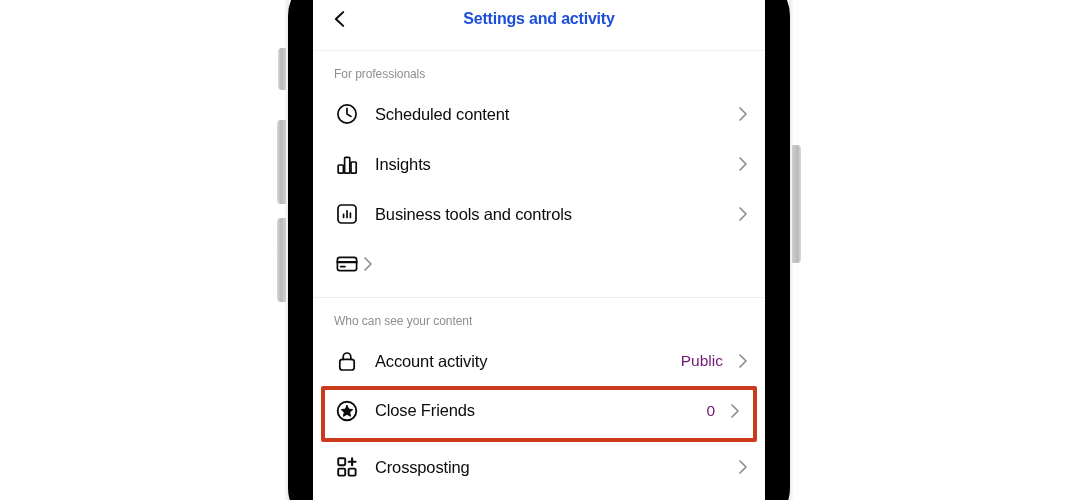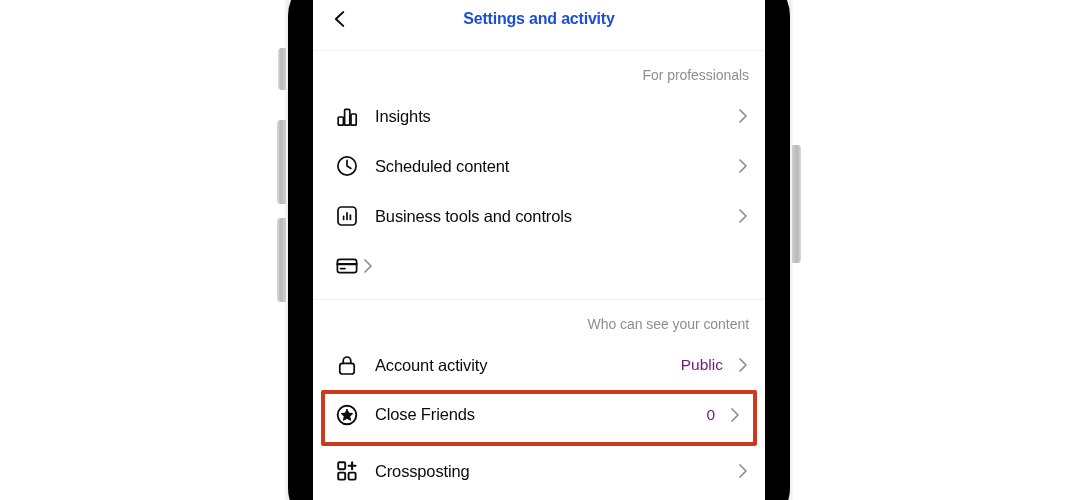--- a/index.html
+++ b/index.html
@@ -118,25 +118,24 @@
     top: 20px;
     text-align: center;
     font-size: 16px;
     font-weight: bold;
     color: #1d4ed8;
     letter-spacing: -0.2px;
   }
 
   
   .section-header {
-    font-size: 14px;
+    font-size: 12px;
     color: #8e8e8e;
     padding: 16px 16px 8px 21px;
     letter-spacing: -0.05px;
-    text-align: right;
   }
   .section-divider {
     height: 1px;
     background: #efeff0;
     margin: 8px 0 0 0;
   }
 
   
   .row {
     position: relative;
@@ -211,40 +210,40 @@
       </span>
     </div>
     <div id="page-title">Settings and activity</div>
   </div>
 
   <div id="sections-container">
       <div class="section-header">For professionals</div>
       <div class="row">
         <span class="row-icon">
           <svg width="24" height="24" viewBox="0 0 24 24" stroke="#0b0b0b" fill="none" stroke-width="1.7" stroke-linecap="round" stroke-linejoin="round">
+            <circle cx="12" cy="12" r="9.1"></circle>
+            <polyline points="12,6.4 12,12 16,14.4"></polyline>
+          </svg>
+        </span>
+        <span class="row-label">Scheduled content</span>
+        <span class="row-chevron">
+          <svg width="14" height="18" viewBox="0 0 14 18" fill="none" stroke="#8e8e8e" stroke-width="1.7" stroke-linecap="round" stroke-linejoin="round">
+            <polyline points="4,3 10,9 4,15"></polyline>
+          </svg>
+        </span>
+      </div>
+      <div class="row">
+        <span class="row-icon">
+          <svg width="24" height="24" viewBox="0 0 24 24" stroke="#0b0b0b" fill="none" stroke-width="1.7" stroke-linecap="round" stroke-linejoin="round">
             <rect x="3.2" y="13" width="5.2" height="8.2" rx="0.8"></rect>
             <rect x="9.6" y="5.4" width="5.2" height="15.8" rx="0.8"></rect>
             <rect x="16" y="10" width="5.2" height="11.2" rx="0.8"></rect>
           </svg>
         </span>
         <span class="row-label">Insights</span>
-        <span class="row-chevron">
-          <svg width="14" height="18" viewBox="0 0 14 18" fill="none" stroke="#8e8e8e" stroke-width="1.7" stroke-linecap="round" stroke-linejoin="round">
-            <polyline points="4,3 10,9 4,15"></polyline>
-          </svg>
-        </span>
-      </div>
-      <div class="row">
-        <span class="row-icon">
-          <svg width="24" height="24" viewBox="0 0 24 24" stroke="#0b0b0b" fill="none" stroke-width="1.7" stroke-linecap="round" stroke-linejoin="round">
-            <circle cx="12" cy="12" r="9.1"></circle>
-            <polyline points="12,6.4 12,12 16,14.4"></polyline>
-          </svg>
-        </span>
-        <span class="row-label">Scheduled content</span>
         <span class="row-chevron">
           <svg width="14" height="18" viewBox="0 0 14 18" fill="none" stroke="#8e8e8e" stroke-width="1.7" stroke-linecap="round" stroke-linejoin="round">
             <polyline points="4,3 10,9 4,15"></polyline>
           </svg>
         </span>
       </div>
       <div class="row">
         <span class="row-icon">
           <svg width="24" height="24" viewBox="0 0 24 24" stroke="#0b0b0b" fill="none" stroke-width="1.7" stroke-linecap="round" stroke-linejoin="round">
             <rect x="3" y="3" width="18" height="18" rx="3.4"></rect>

